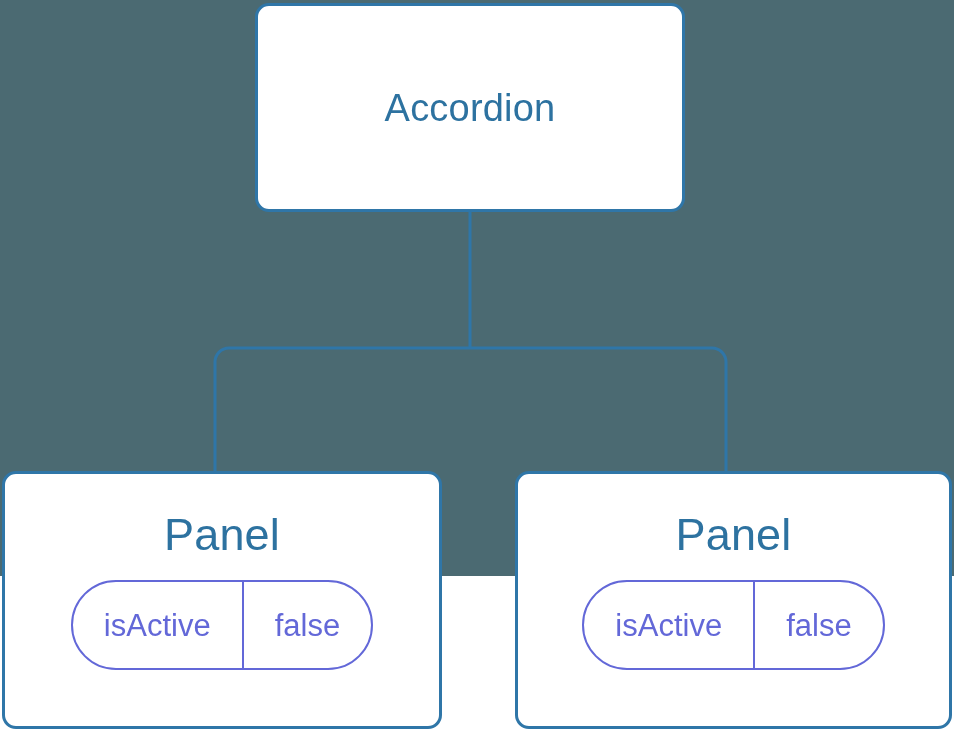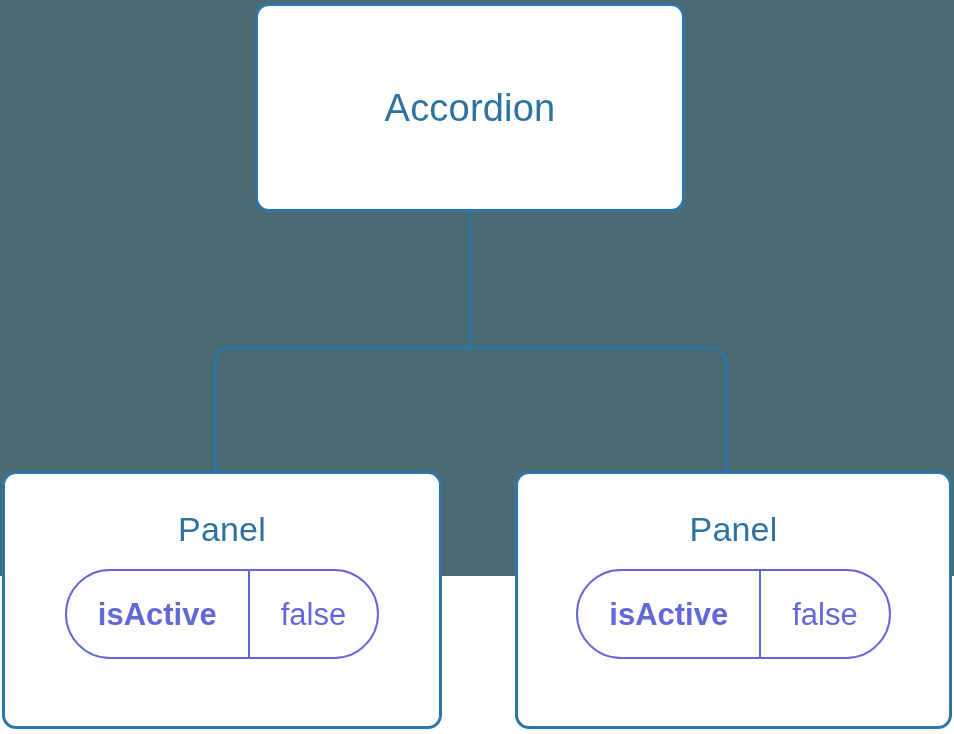--- a/index.html
+++ b/index.html
@@ -60,21 +60,21 @@
   #node-panel-right {
     left: 515px;
     top: 471px;
     width: 437px;
     height: 258px;
     padding-top: 38px;
   }
 
   .node-title {
     color: #2d72a0;
-    font-size: 34px;
+    font-size: 45px;
     line-height: 1;
     letter-spacing: 0.2px;
     white-space: nowrap;
   }
   #node-accordion .node-title {
     font-size: 38px;
   }
 
   
   .state-pill {
@@ -93,21 +93,20 @@
     display: flex;
     align-items: center;
     justify-content: center;
     color: #6368d8;
     font-size: 31px;
     line-height: 1;
     white-space: nowrap;
   }
   .pill-key {
     padding: 12px 31px;
-    font-weight: bold;
   }
   .pill-value {
     padding: 12px 31px;
     border-left: 2px solid #6368d8;
   }
 </style>
 </head>
 <body>
 
 <div id="canvas">

